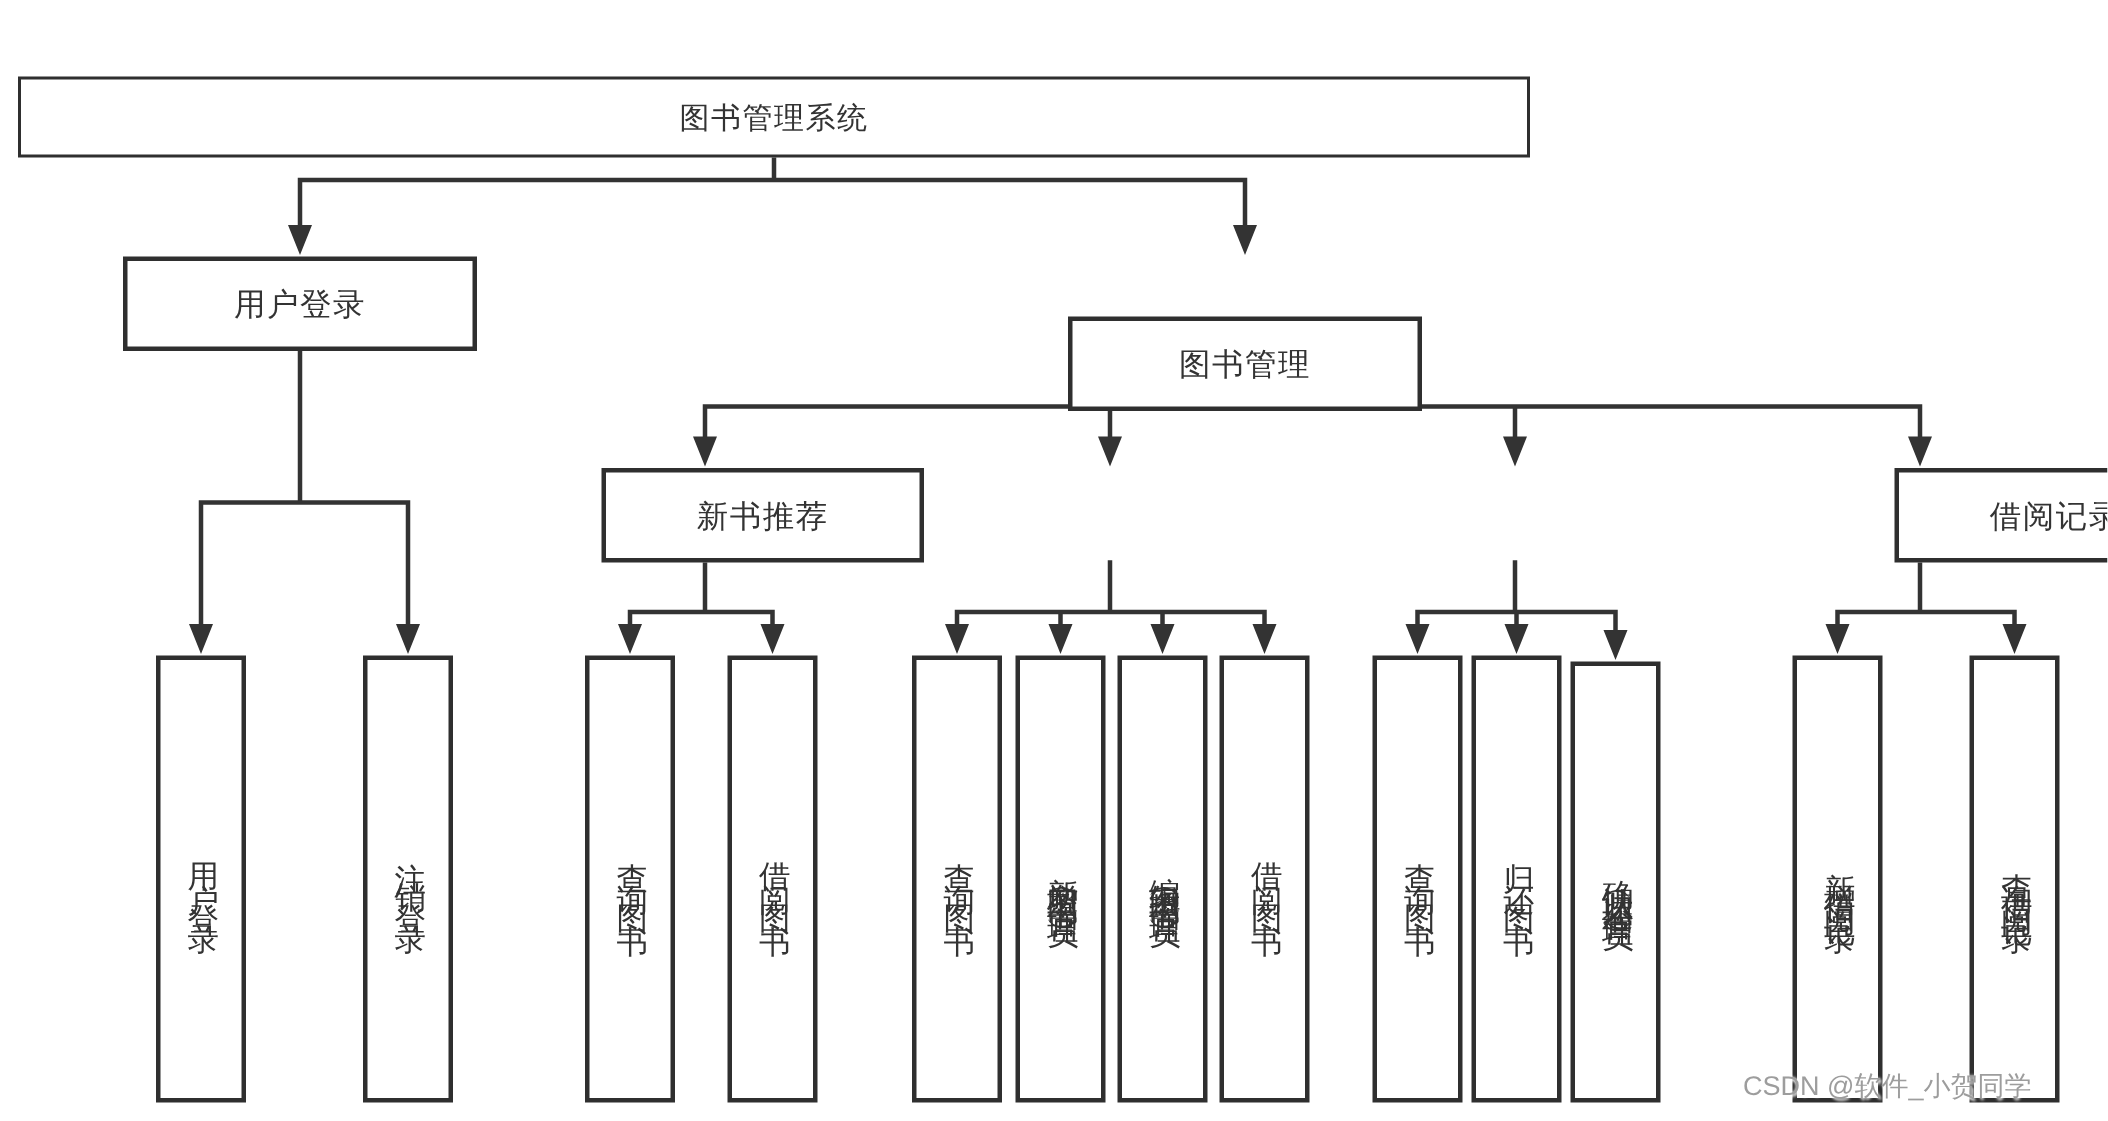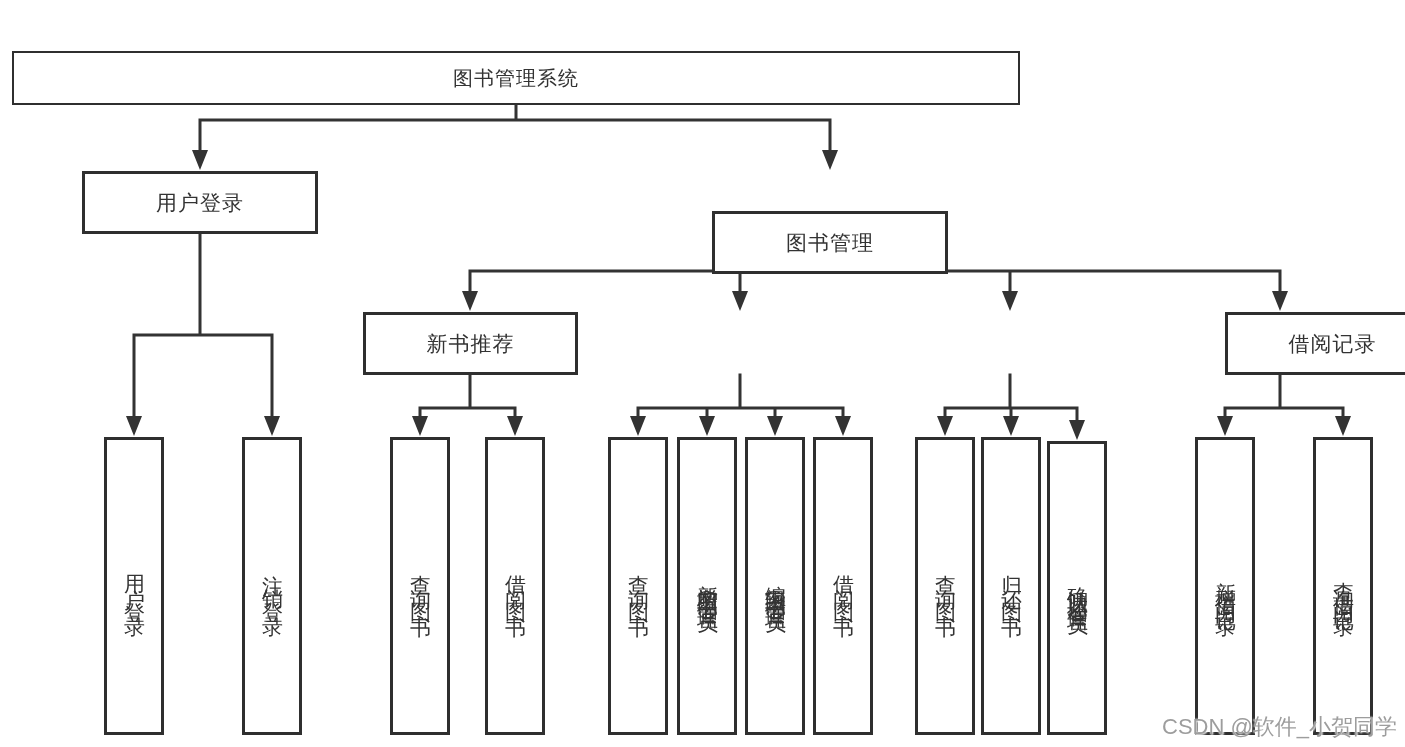--- a/index.html
+++ b/index.html
@@ -14,21 +14,21 @@
   .hbox{
     position:absolute;box-sizing:border-box;
     border:3px solid #2f2f2f;background:#ffffff;
     display:flex;align-items:center;justify-content:center;
     font-size:21px;color:#333333;z-index:2;
     letter-spacing:1px;
   }
   .root{left:12px;top:14px;width:1008px;height:54px;border-width:2px;font-size:20px;margin-top:37px;}
   .l2a{left:82px;top:171px;width:236px;height:63px;}
   .l2b{left:712px;top:171px;width:236px;height:63px;margin-top:40px;}
-  .l3{top:312px;width:215px;height:63px;}
+  .l3{top:312px;width:215px;height:63px;margin-left:38px;}
   .l3a{left:363px;}
   .l3b{left:633px;}
   .l3c{left:903px;}
   .l3d{left:1225px;}
   .vbox{
     position:absolute;box-sizing:border-box;
     width:60px;height:298px;top:437px;
     border:3px solid #2f2f2f;background:#ffffff;
     display:flex;align-items:center;justify-content:center;
     z-index:2;
@@ -40,21 +40,21 @@
   }
   .vbox.sp6 span{letter-spacing:7px;}
   .vbox.sp2 span{letter-spacing:4px;}
   .u1{left:104px;} .u2{left:242px;}
   .n1{left:390px;} .n2{left:485px;}
   .j1{left:608px;} .j2{left:677px;} .j3{left:745px;} .j4{left:813px;}
   .c1{left:915px;} .c2{left:981px;} .c3{left:1047px;top:441px;height:294px;}
   .r1{left:1195px;} .r2{left:1313px;}
   .watermark{
     position:absolute;left:1162px;top:712px;z-index:5;
-    font-size:22px;color:#9d9d9d;
+    font-size:18px;color:#9d9d9d;
     text-shadow:0 0 2px #ffffff,1px 1px 2px #ffffff;
     white-space:nowrap;
   }
 </style>
 </head>
 <body>
 
 <div class="canvas">
 
   <svg class="connector-layer" width="1405" height="747" viewBox="0 0 1405 747" xmlns="http://www.w3.org/2000/svg">

